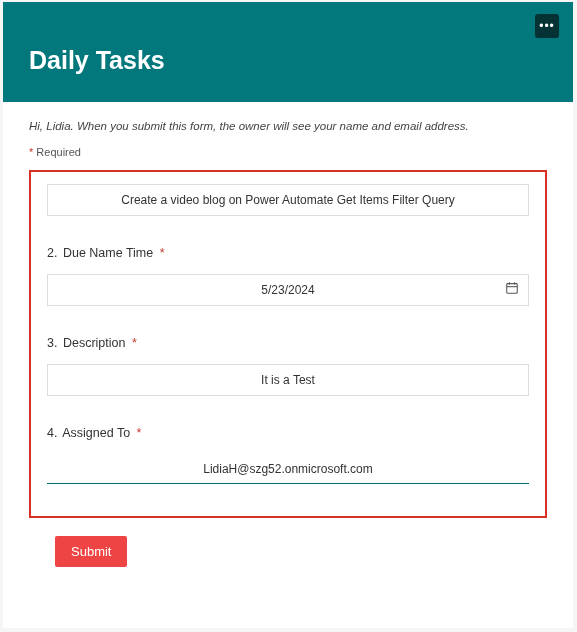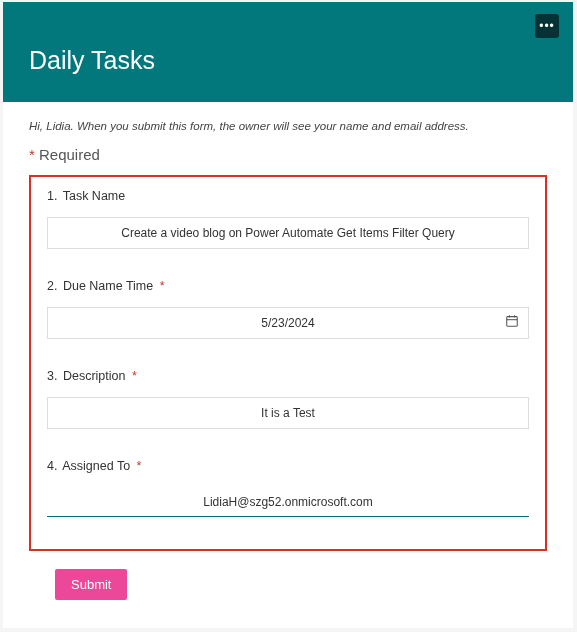--- a/index.html
+++ b/index.html
@@ -33,26 +33,26 @@
     border-radius: 3px;
     display: flex;
     align-items: center;
     justify-content: center;
     cursor: pointer;
   }
   .more-btn span { color: #fff; font-size: 12px; letter-spacing: 1px; line-height: 1; }
   .title {
     color: #fff;
     font-size: 25px;
-    font-weight: 400;
+    font-weight: 700;
     margin-top: 28px;
   }
   .content { padding: 18px 26px 0 26px; }
   .intro { font-size: 11.5px; color: #444; margin-bottom: 14px; font-style: italic; }
-  .required-note { font-size: 15px; color: #555; margin-bottom: 12px; }
+  .required-note { font-size: 11px; color: #555; margin-bottom: 12px; }
   .required-note .ast { color: #c0392b; }
   .highlight-box {
     border: 2px solid #d93025;
     padding: 12px 16px 26px 16px;
   }
   .q { margin-bottom: 30px; }
   .q:last-child { margin-bottom: 6px; }
   .q-label { font-size: 12.5px; color: #333; margin-bottom: 14px; }
   .q-label .num { margin-right: 2px; }
   .q-label .ast { color: #c0392b; margin-left: 3px; }
@@ -77,21 +77,21 @@
   }
   .date-wrap .cal-icon svg { width: 14px; height: 14px; stroke: #555; fill: none; }
   .assigned-input {
     border: none;
     border-bottom: 1.5px solid #046b6e;
     padding: 7px 8px;
     height: 30px;
   }
   .submit {
     margin: 18px 0 0 26px;
-    background: #ec4899;
+    background: #ef4444;
     color: #fff;
     border: none;
     font-size: 13px;
     padding: 8px 16px;
     border-radius: 2px;
     cursor: pointer;
   }
 </style>
 </head>
 <body>
@@ -106,24 +106,20 @@
 
   <div class="content">
     <div class="intro">Hi, Lidia. When you submit this form, the owner will see your name and email address.</div>
     <div class="required-note">
       <span class="ast">*</span><span> Required</span>
     </div>
 
     <div class="highlight-box">
 
       <div class="q">
-        <div class="q-label">
-          <span class="num">1.</span>
-          <span>Task Name</span>
-        </div>
         <input class="field" type="text" value="Create a video blog on Power Automate Get Items Filter Query" style="">
       </div>
 
       <div class="q">
         <div class="q-label">
           <span class="num">2.</span>
           <span>Due Name Time</span>
           <span class="ast">*</span>
         </div>
         <div class="date-wrap">

